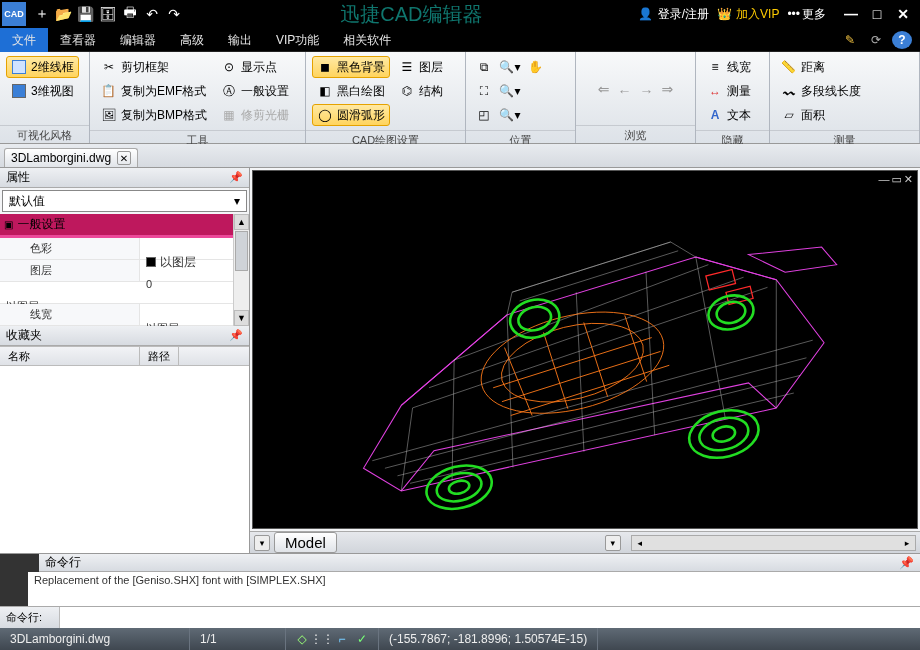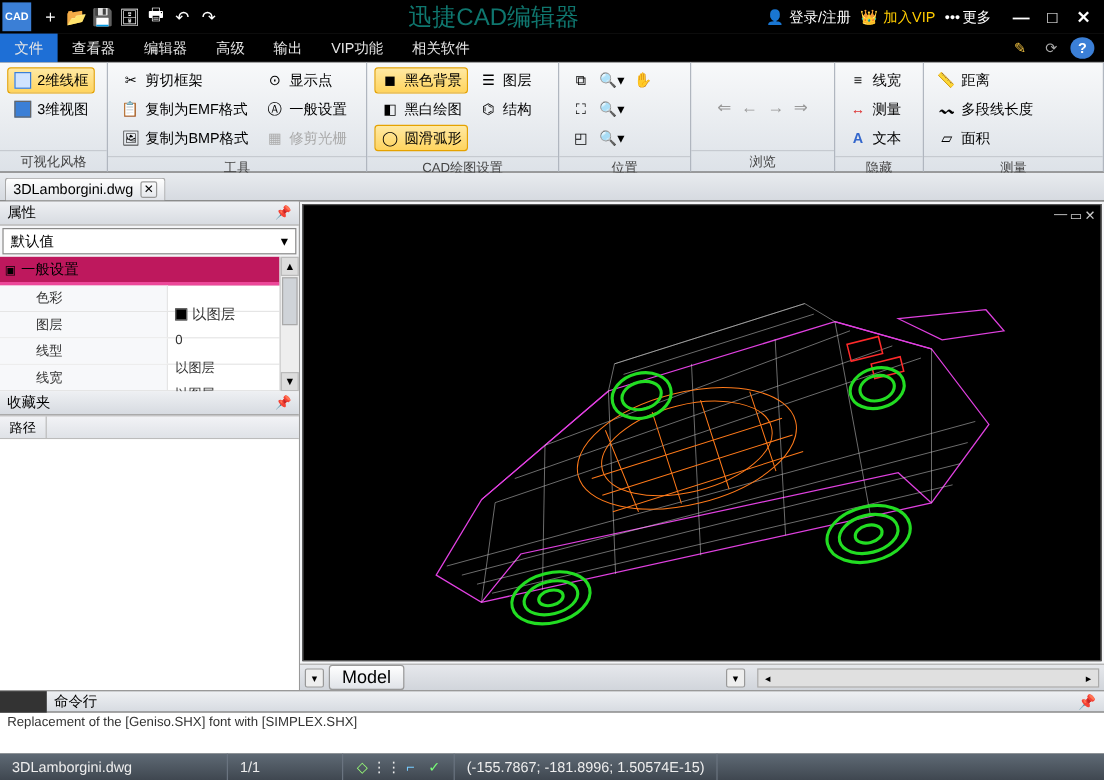--- a/index.html
+++ b/index.html
@@ -74,21 +74,21 @@
 .viewport svg { width:100%; height:100%; }
 .viewtabs { height:22px; display:flex; align-items:center; background:linear-gradient(#e6e8ec,#d1d5db); padding:0 4px; gap:4px; border-top:1px solid #aaa;}
 .viewtabs .vt { background:linear-gradient(#fff,#e0e3e8); border:1px solid #999; border-radius:3px; padding:1px 10px; font-size:15px;}
 .viewtabs .dd { border:1px solid #999; width:16px; height:16px; display:flex; align-items:center; justify-content:center; font-size:9px; background:#eee; border-radius:2px;}
 .viewtabs .hscroll { flex:1; height:16px; background:#e0e0e0; border:1px solid #aaa; margin-left:6px; display:flex; align-items:center;}
 .viewtabs .hscroll .l,.viewtabs .hscroll .r{ width:16px; text-align:center; font-size:9px;}
 
 
 .cmd-area { border-top:1px solid #999; }
 .cmd-header { height:18px; background:linear-gradient(#eef0f3,#d7dbe1); border-bottom:1px solid #aaa; padding:0 6px; font-size:11px; display:flex; align-items:center; justify-content:space-between;margin-left:39px;}
-.cmd-log { height:34px; background:#fff; padding:2px 6px; font-size:11px; color:#333; overflow:hidden;}
+.cmd-log { height:34px; background:#fff; padding:2px 6px; font-size:11px; color:#333; overflow:hidden;margin-left:28px;}
 .cmd-input-row { display:flex; height:22px; border-top:1px solid #aaa; background:#f0f1f4;}
 .cmd-input-row .lbl { width:60px; padding:0 6px; display:flex; align-items:center; font-size:11px; border-right:1px solid #bbb; background:linear-gradient(#eef0f3,#d7dbe1);}
 .cmd-input-row input { flex:1; border:none; background:#fff; padding:0 6px; font-size:11px; outline:none;}
 
 
 .statusbar { height:22px; background:linear-gradient(#5f6a75,#3f4750); color:#eee; display:flex; align-items:center; font-size:11px; }
 .statusbar .cell { padding:0 10px; border-right:1px solid #6a7480; height:100%; display:flex; align-items:center;}
 .statusbar .icons { display:flex; gap:4px; padding:0 8px; border-right:1px solid #6a7480; height:100%; align-items:center;}
 .statusbar .icons span{ width:16px; height:16px; display:flex; align-items:center; justify-content:center; }
 .statusbar .flex { flex:1; }
@@ -338,41 +338,41 @@
               <div class="v">
                 <span class="sw"></span>
                 <span>以图层</span>
               </div>
             </div>
           <div class="prop-row">
               <div class="k">图层</div>
               <div class="v">0</div>
             </div>
           <div class="prop-row">
-              <div class="k">线型</div>
               <div class="v">以图层</div>
             </div>
           <div class="prop-row">
               <div class="k">线宽</div>
               <div class="v">以图层</div>
             </div>
         </div>
       </div>
       <div class="sb">
         <div class="up">▲</div>
         <div class="thumb"></div>
         <div style="flex:1"></div>
         <div class="dn">▼</div>
       </div>
     </div>
     <div class="panel-header">
       <span>收藏夹</span>
       <span class="pin">📌</span>
     </div>
     <div class="fav-cols">
+      <div style="width:140px">名称</div>
       <div>路径</div>
     </div>
     <div class="fav-body"></div>
   </div>
 
   <div class="viewport-wrap">
     <div class="viewport">
       <div class="vctrl">
         <span>—</span>
         <span>▭</span>
@@ -435,20 +435,24 @@
     </div>
   </div>
 </div>
 
 <div class="cmd-area">
   <div class="cmd-header">
     <span>命令行</span>
     <span class="pin">📌</span>
   </div>
   <div class="cmd-log">Replacement of the [Geniso.SHX] font with [SIMPLEX.SHX]</div>
+  <div class="cmd-input-row">
+    <div class="lbl">命令行:</div>
+    <input type="text" style="">
+  </div>
 </div>
 
 <div class="statusbar">
   <div class="cell" style="width:190px">3DLamborgini.dwg</div>
   <div class="cell" style="width:96px">1/1</div>
   <div class="icons">
     <span style="color:#9f7">◇</span>
     <span>⋮⋮</span>
     <span style="color:#7cf">⌐</span>
     <span style="color:#7f7">✓</span>

